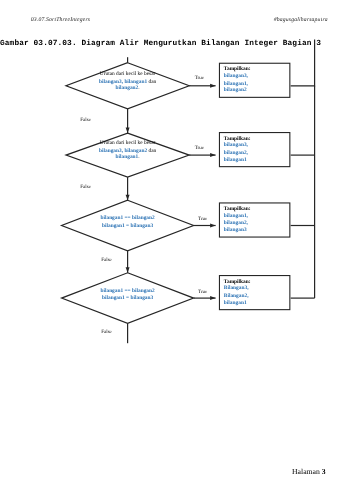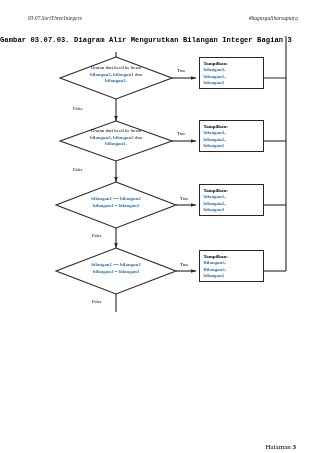--- a/index.html
+++ b/index.html
@@ -51,21 +51,21 @@
     font-size: 7.1px;
     font-weight: bold;
     letter-spacing: 0.1px;
     color: #000;
     font-family: Liberation Mono, monospace;
   }
 
   .footer {
     position: absolute;
     right: 24px;
-    bottom: 2px;
+    bottom: 20px;
     font-size: 7px;
     color: #000;
   }
   .footer b { font-weight: bold; }
 
   
   .chart {
     position: absolute;
     left: 0;
     top: 0;

